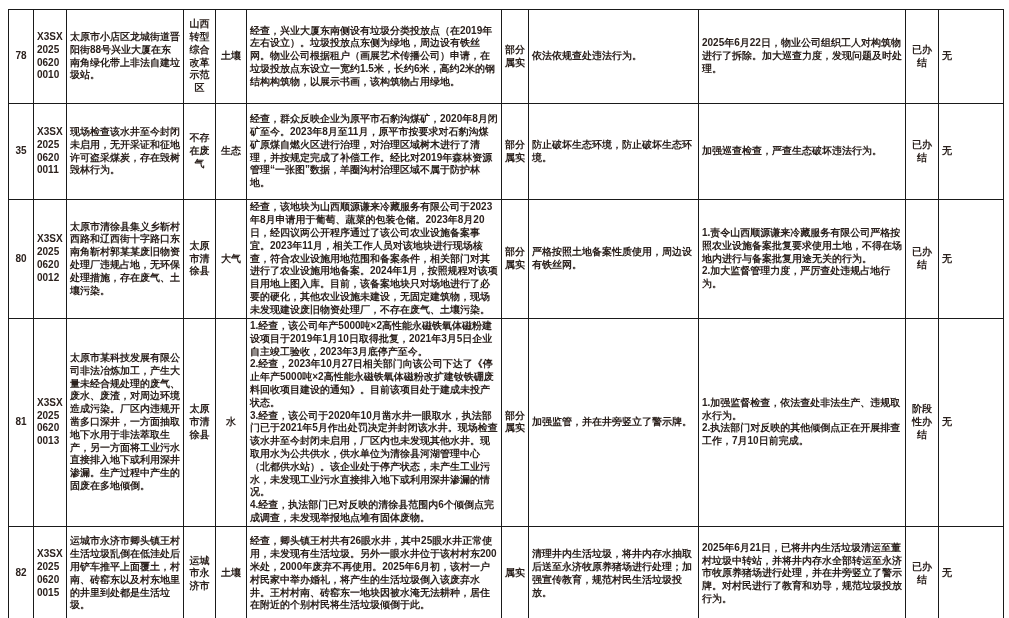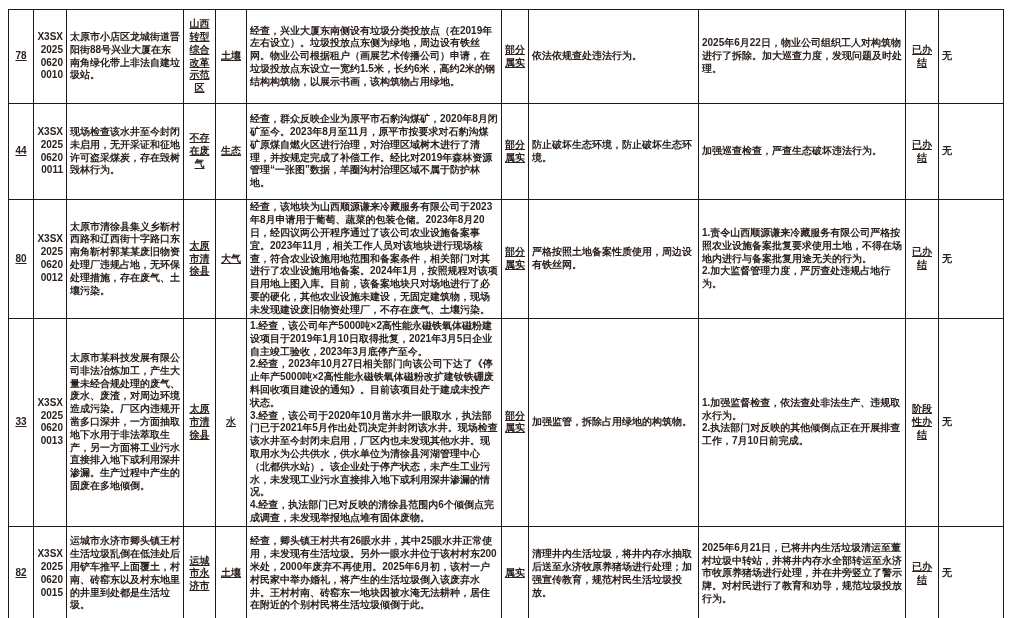--- a/index.html
+++ b/index.html
@@ -3,23 +3,23 @@
 <meta charset="utf-8">
 <style>
   html,body{margin:0;padding:0;background:#ffffff;}
   body{width:1009px;height:618px;overflow:hidden;
        font-family:"Liberation Sans","DejaVu Sans",sans-serif;}
   table.cases{border-collapse:collapse;table-layout:fixed;width:995px;
        margin:9px 0 0 8px;color:#2b211d;font-weight:600;}
   table.cases td{border:1px solid #1a1a1a;vertical-align:middle;
        padding:1px 3px;font-size:10px;line-height:12.8px;
        overflow:hidden;word-break:break-all;white-space:pre-wrap;}
-  td.ctr{text-align:center;padding:1px 1px;text-decoration:underline;}
+  td.ctr{text-align:center;padding:1px 1px;}
   td.lft{text-align:left;}
-  td.case{font-size:9.5px;padding:0 1px;text-align:right;}
+  td.case{font-size:9.5px;padding:0 1px;text-align:left;}
   tr.r78{height:94px;}
   tr.r79{height:96px;}
   tr.r80{height:119px;}
   tr.r81{height:199px;}
   tr.r82{height:95px;}
 </style>
 </head>
 <body>
 
 <table class="cases">
@@ -44,21 +44,21 @@
       <td class="ctr">山西转型综合改革示范区</td>
       <td class="ctr">土壤</td>
       <td class="lft">经查，兴业大厦东南侧设有垃圾分类投放点（在2019年左右设立）。垃圾投放点东侧为绿地，周边设有铁丝网。物业公司根据租户（画展艺术传播公司）申请，在垃圾投放点东设立一宽约1.5米，长约6米，高约2米的钢结构构筑物，以展示书画，该构筑物占用绿地。</td>
       <td class="ctr">部分属实</td>
       <td class="lft">依法依规查处违法行为。</td>
       <td class="lft">2025年6月22日，物业公司组织工人对构筑物进行了拆除。加大巡查力度，发现问题及时处理。</td>
       <td class="ctr">已办结</td>
       <td class="lft">无</td>
     </tr>
     <tr class="r79">
-      <td class="ctr">44</td>
+      <td class="ctr">35</td>
       <td class="case">X3SX202506200011</td>
       <td class="lft">现场检查该水井至今封闭未启用，无开采证和征地许可盗采煤炭，存在毁树毁林行为。</td>
       <td class="ctr">不存在废气</td>
       <td class="ctr">生态</td>
       <td class="lft">经查，群众反映企业为原平市石豹沟煤矿，2020年8月闭矿至今。2023年8月至11月，原平市按要求对石豹沟煤矿原煤自燃火区进行治理，对治理区域树木进行了清理，并按规定完成了补偿工作。经比对2019年森林资源管理“一张图”数据，羊圈沟村治理区域不属于防护林地。</td>
       <td class="ctr">部分属实</td>
       <td class="lft">防止破坏生态环境，防止破坏生态环境。</td>
       <td class="lft">加强巡查检查，严查生态破坏违法行为。</td>
       <td class="ctr">已办结</td>
       <td class="lft">无</td>
@@ -71,31 +71,31 @@
       <td class="ctr">大气</td>
       <td class="lft">经查，该地块为山西顺源谦来冷藏服务有限公司于2023年8月申请用于葡萄、蔬菜的包装仓储。2023年8月20日，经四议两公开程序通过了该公司农业设施备案事宜。2023年11月，相关工作人员对该地块进行现场核查，符合农业设施用地范围和备案条件，相关部门对其进行了农业设施用地备案。2024年1月，按照规程对该项目用地上图入库。目前，该备案地块只对场地进行了必要的硬化，其他农业设施未建设，无固定建筑物，现场未发现建设废旧物资处理厂，不存在废气、土壤污染。</td>
       <td class="ctr">部分属实</td>
       <td class="lft">严格按照土地备案性质使用，周边设有铁丝网。</td>
       <td class="lft">1.责令山西顺源谦来冷藏服务有限公司严格按照农业设施备案批复要求使用土地，不得在场地内进行与备案批复用途无关的行为。
 2.加大监督管理力度，严厉查处违规占地行为。</td>
       <td class="ctr">已办结</td>
       <td class="lft">无</td>
     </tr>
     <tr class="r81">
-      <td class="ctr">33</td>
+      <td class="ctr">81</td>
       <td class="case">X3SX202506200013</td>
       <td class="lft">太原市某科技发展有限公司非法冶炼加工，产生大量未经合规处理的废气、废水、废渣，对周边环境造成污染。厂区内违规开凿多口深井，一方面抽取地下水用于非法萃取生产，另一方面将工业污水直接排入地下或利用深井渗漏。生产过程中产生的固废在多地倾倒。</td>
       <td class="ctr">太原市清徐县</td>
       <td class="ctr">水</td>
       <td class="lft">1.经查，该公司年产5000吨×2高性能永磁铁氧体磁粉建设项目于2019年1月10日取得批复，2021年3月5日企业自主竣工验收，2023年3月底停产至今。
 2.经查，2023年10月27日相关部门向该公司下达了《停止年产5000吨×2高性能永磁铁氧体磁粉改扩建钕铁硼废料回收项目建设的通知》。目前该项目处于建成未投产状态。
 3.经查，该公司于2020年10月凿水井一眼取水，执法部门已于2021年5月作出处罚决定并封闭该水井。现场检查该水井至今封闭未启用，厂区内也未发现其他水井。现取用水为公共供水，供水单位为清徐县河湖管理中心（北都供水站）。该企业处于停产状态，未产生工业污水，未发现工业污水直接排入地下或利用深井渗漏的情况。
 4.经查，执法部门已对反映的清徐县范围内6个倾倒点完成调查，未发现举报地点堆有固体废物。</td>
       <td class="ctr">部分属实</td>
-      <td class="lft">加强监管，拆除占用绿地的构筑物。</td>
+      <td class="lft">加强监管，并在井旁竖立了警示牌。</td>
       <td class="lft">1.加强监督检查，依法查处非法生产、违规取水行为。
 2.执法部门对反映的其他倾倒点正在开展排查工作，7月10日前完成。</td>
       <td class="ctr">阶段性办结</td>
       <td class="lft">无</td>
     </tr>
     <tr class="r82">
       <td class="ctr">82</td>
       <td class="case">X3SX202506200015</td>
       <td class="lft">运城市永济市卿头镇王村生活垃圾乱倒在低洼处后用铲车推平上面覆土，村南、砖窑东以及村东地里的井里到处都是生活垃圾。</td>
       <td class="ctr">运城市永济市</td>

